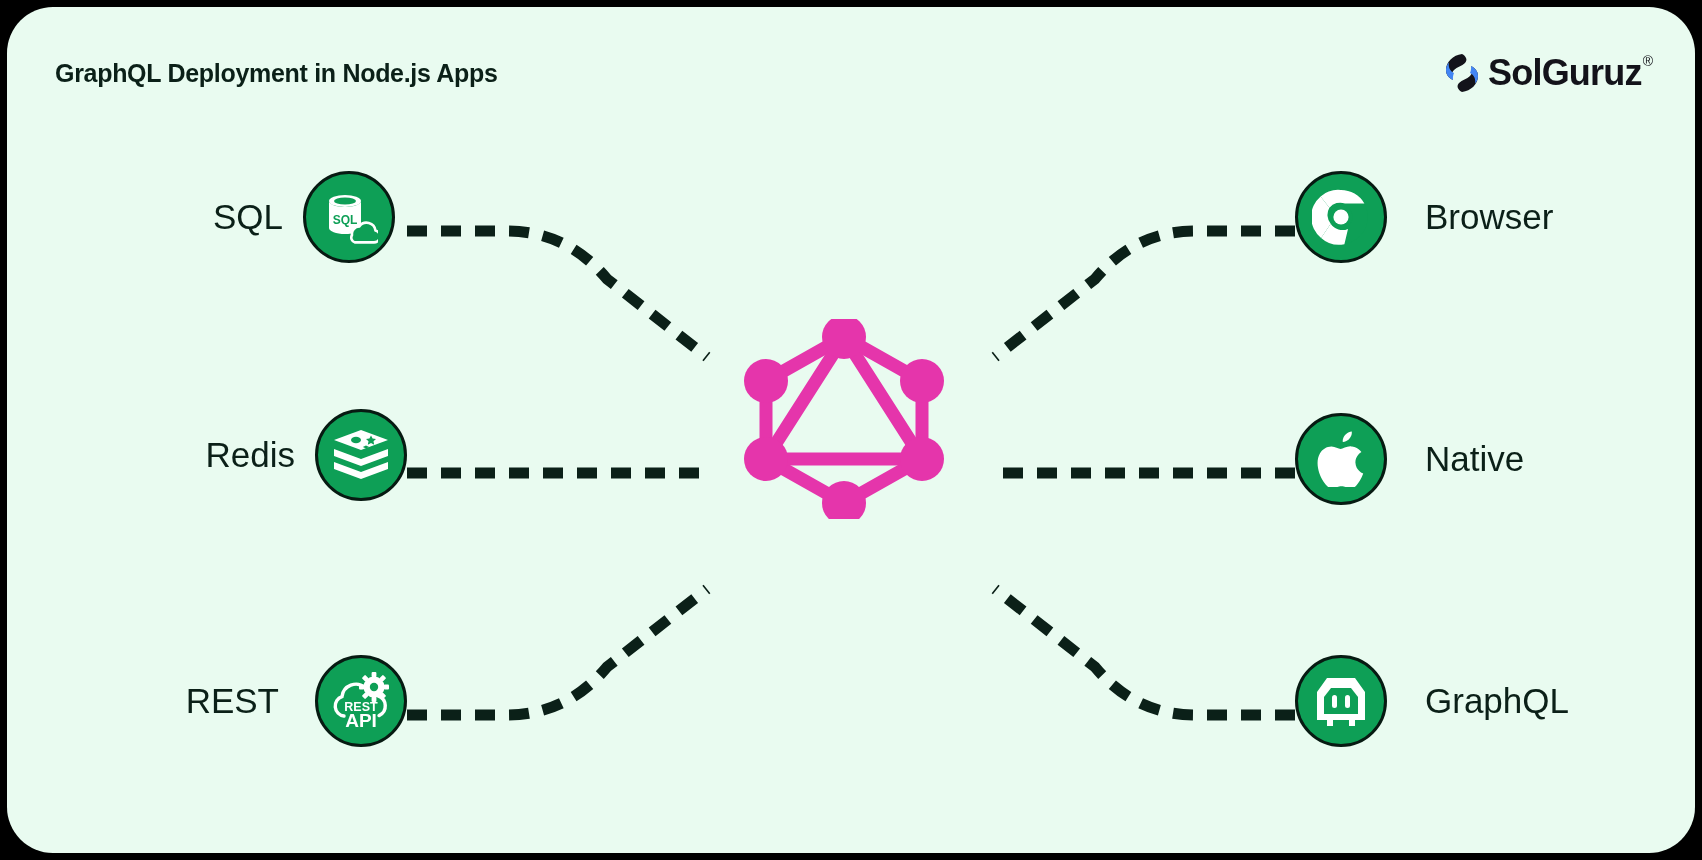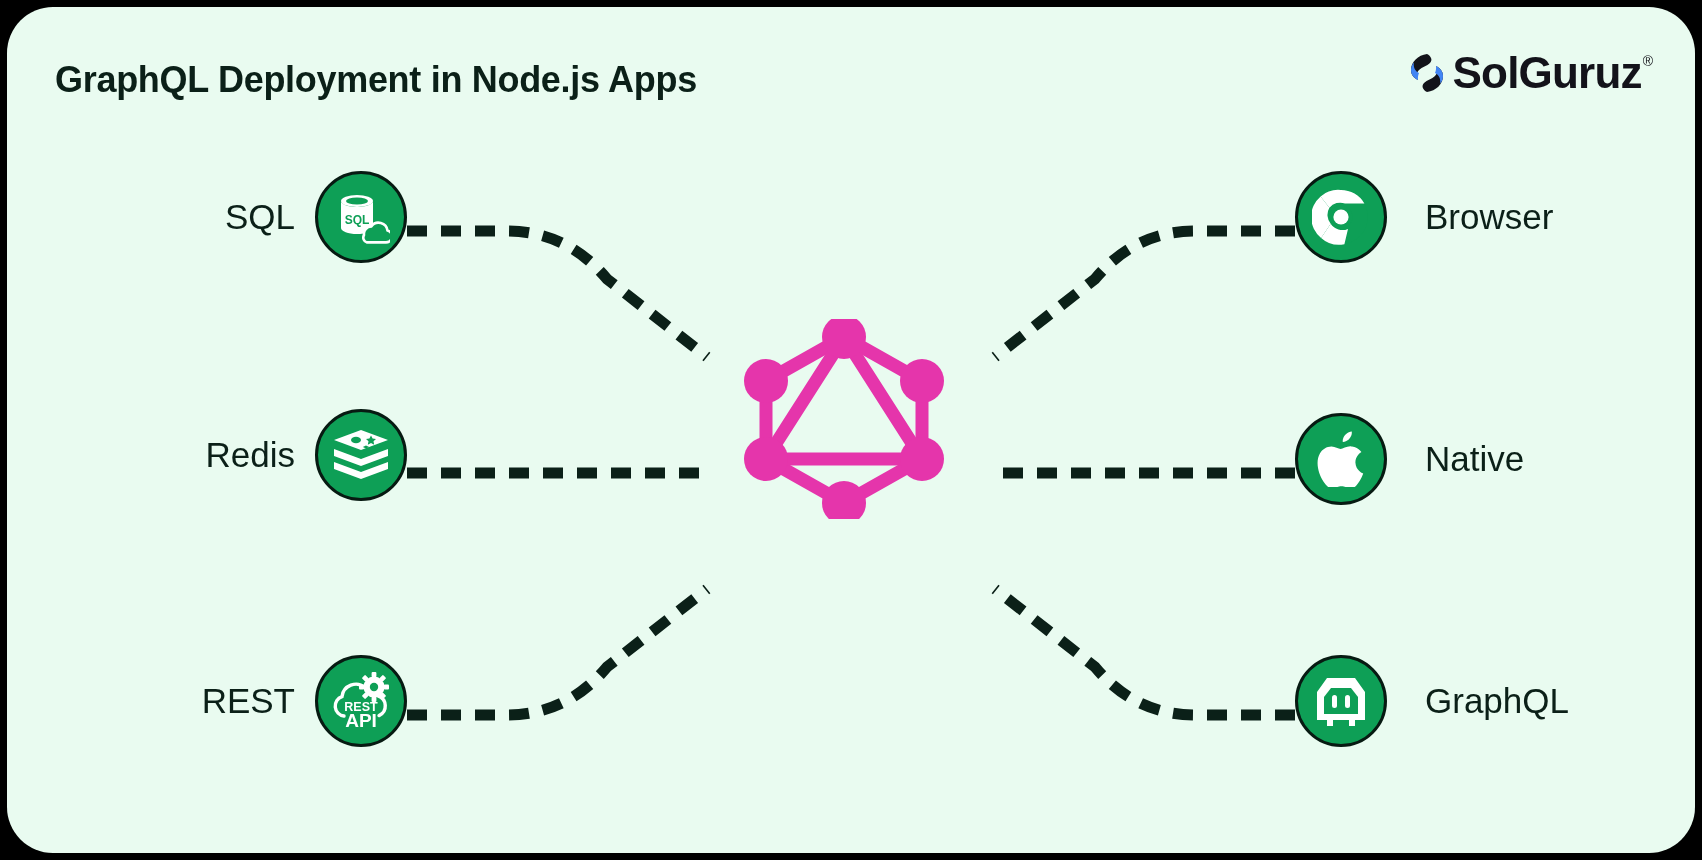--- a/index.html
+++ b/index.html
@@ -30,21 +30,21 @@
     background: #E9FBF0;
     border-radius: 46px;
     overflow: hidden;
   }
 
   
   #page-title {
     position: absolute;
     left: 48px;
     top: 52px;
-    font-size: 36px;
+    font-size: 25px;
     font-weight: bold;
     color: #0B2018;
     letter-spacing: -0.3px;
     white-space: nowrap;
   }
 
   #brand-logo {
     position: absolute;
     right: 42px;
     top: 44px;
@@ -52,21 +52,21 @@
     align-items: flex-start;
     height: 48px;
   }
   #brand-mark {
     width: 44px;
     height: 44px;
     margin-right: 4px;
     flex: 0 0 auto;
   }
   #brand-text {
-    font-size: 44px;
+    font-size: 36px;
     font-weight: bold;
     color: #13131A;
     letter-spacing: -0.8px;
     line-height: 44px;
   }
   #brand-reg {
     font-size: 14px;
     color: #13131A;
     line-height: 20px;
     margin-left: 1px;
@@ -162,21 +162,21 @@
         <path d="M 400 708 L 500 708 Q 560 708 600 660 L 700 582"></path>
 
         <path d="M 1288 224 L 1188 224 Q 1128 224 1088 272 L 988 350"></path>
 
         <path d="M 1288 466 L 988 466"></path>
 
         <path d="M 1288 708 L 1188 708 Q 1128 708 1088 660 L 988 582"></path>
       </g>
     </svg>
 
-    <div class="node left" style="left: 100px; top: 162px; width: 300px; text-align: center;">
+    <div class="node left" style="left: 88px; top: 162px; width: 300px; text-align: center;">
       <span class="node-label">SQL</span>
       <span class="icon-circle">
         <svg width="58" height="58" viewBox="0 0 58 58">
           <ellipse cx="25" cy="13" rx="16" ry="6" fill="#FFFFFF"></ellipse>
           <path d="M9 13 L9 40 C9 43.3 16.2 46 25 46 C33.8 46 41 43.3 41 40 L41 13 C41 16.3 33.8 19 25 19 C16.2 19 9 16.3 9 13 Z" fill="#FFFFFF"></path>
           <ellipse cx="25" cy="13" rx="11" ry="3.6" fill="#0E9F56"></ellipse>
           <text x="25" y="36" font-family="'Liberation Sans',sans-serif" font-size="12" font-weight="bold" fill="#0E9F56" text-anchor="middle">SQL</text>
           <path d="M32 47 a7.5 7.5 0 0 1 7.3 -8.6 a9 9 0 0 1 16.2 4.2 a6 6 0 0 1 -1.5 11.8 L35 54.4 a5 5 0 0 1 -3 -7.4 Z" fill="#0E9F56" stroke="#FFFFFF" stroke-width="2.6" stroke-linejoin="round"></path>
         </svg>
       </span>
@@ -189,21 +189,21 @@
           <path d="M28 0 L55 10 L28 20 L1 10 Z" fill="#FFFFFF"></path>
           <ellipse cx="23" cy="10" rx="5" ry="3.2" fill="#0E9F56"></ellipse>
           <path d="M38 5.5 l1.6 3.1 l3.4 0.4 l-2.5 2.3 l0.7 3.4 l-3.2 -1.7 l-3.2 1.7 l0.7 -3.4 l-2.5 -2.3 l3.4 -0.4 Z" fill="#0E9F56"></path>
           <path d="M33 15.5 l3.2 1.5 l-3.2 1.5 l-3.2 -1.5 Z" fill="#0E9F56"></path>
           <path d="M1 19 L28 29 L55 19 L55 26 L28 36 L1 26 Z" fill="#FFFFFF"></path>
           <path d="M1 32 L28 42 L55 32 L55 39 L28 49 L1 39 Z" fill="#FFFFFF"></path>
         </svg>
       </span>
     </div>
 
-    <div class="node left" style="left: 100px; top: 646px; width: 300px;">
+    <div class="node left" style="left: 100px; top: 646px; width: 300px; gap: 16px;">
       <span class="node-label">REST</span>
       <span class="icon-circle">
         <svg width="62" height="58" viewBox="0 0 62 58">
           <path d="M14 44 a10 10 0 0 1 -2 -19.4 a14 14 0 0 1 23 -9 M48 24 a10.5 10.5 0 0 1 1 19.6" fill="none" stroke="#FFFFFF" stroke-width="3.4" stroke-linecap="round"></path>
           <g transform="translate(44,15)">
             <circle cx="0" cy="0" r="10.5" fill="#FFFFFF"></circle>
             <circle cx="0" cy="0" r="4.2" fill="#0E9F56"></circle>
             <g fill="#FFFFFF">
               <rect x="-2.4" y="-15" width="4.8" height="5.2" rx="1"></rect>
               <rect x="-2.4" y="9.8" width="4.8" height="5.2" rx="1"></rect>

